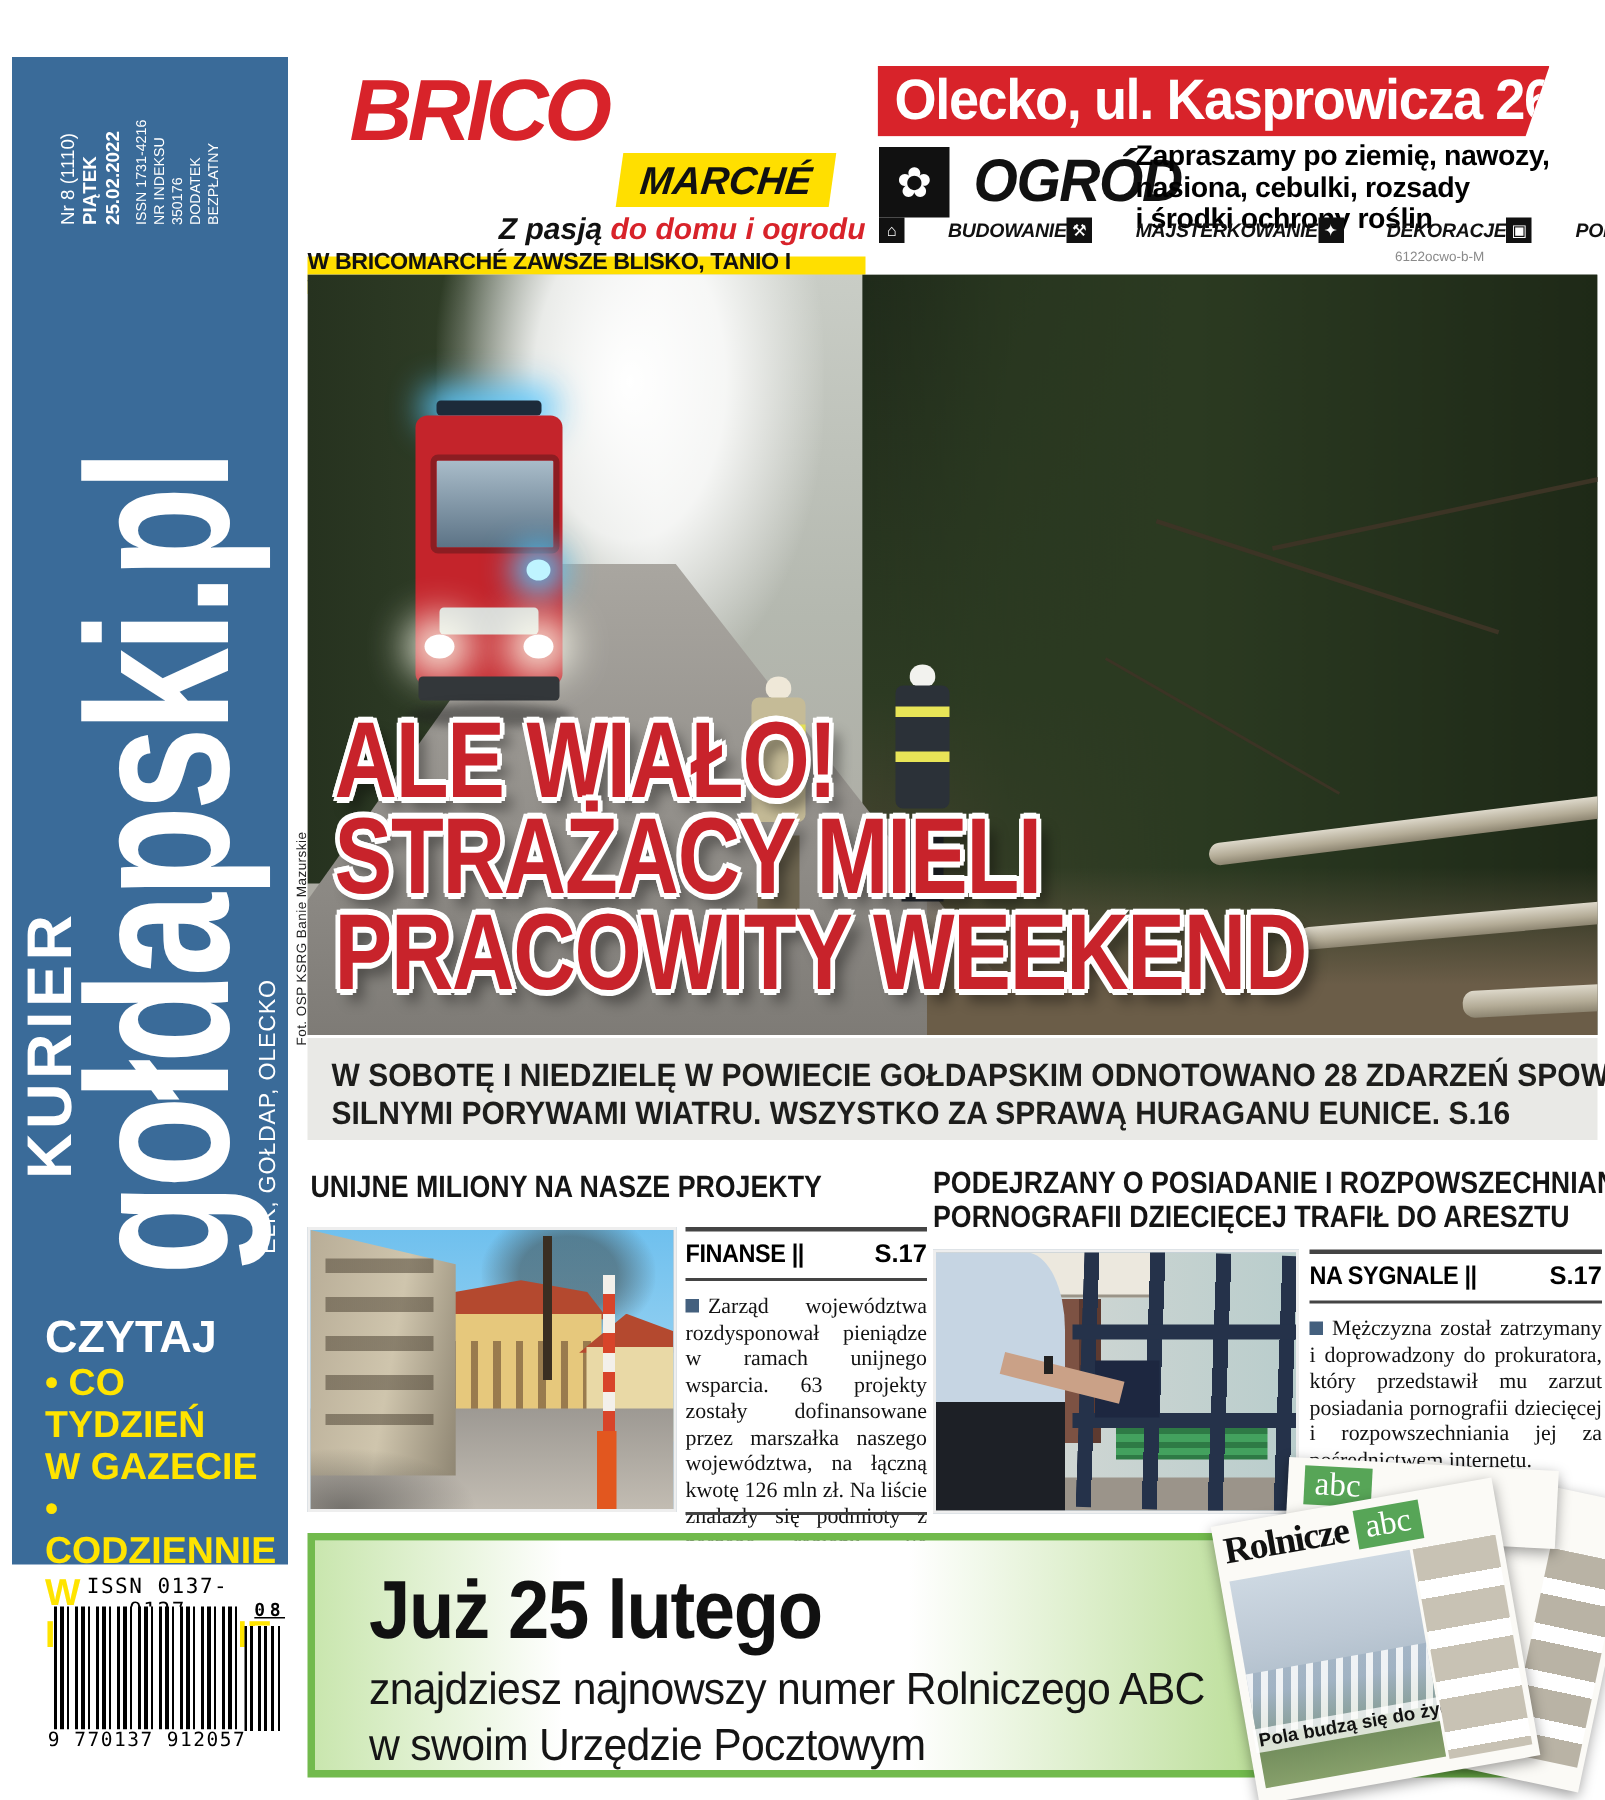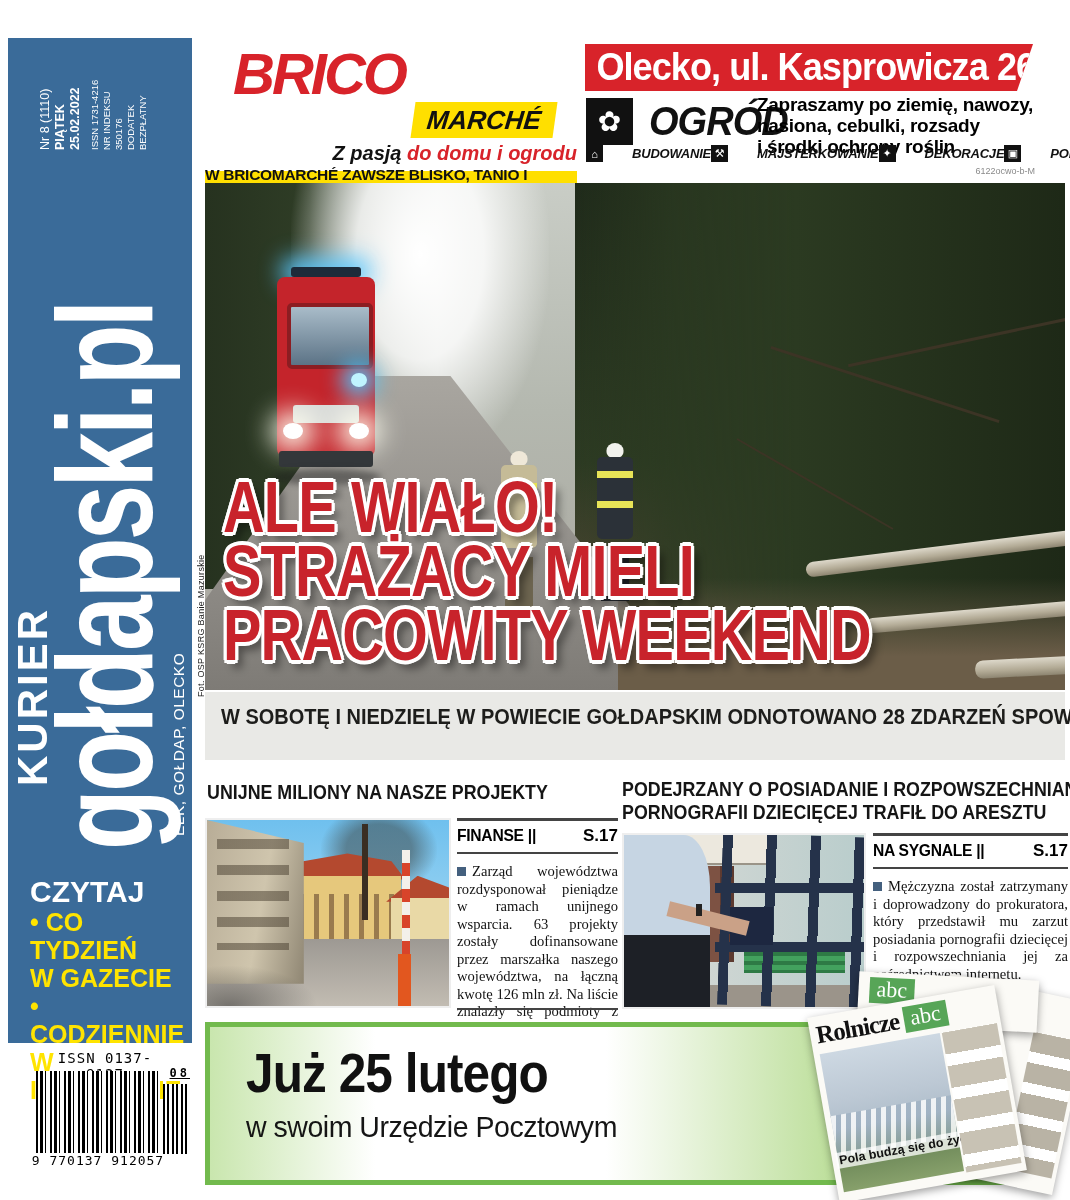--- a/index.html
+++ b/index.html
@@ -61,21 +61,21 @@
   .ogrod-label{font-size:40px;font-weight:800;font-style:italic;color:#111;margin-left:16px;
                letter-spacing:-1px;transform:scaleX(.95);transform-origin:left center;}
   .garden-text{position:absolute;left:757px;top:95px;width:280px;font-size:19px;font-weight:800;
                color:#000000;line-height:1.1;letter-spacing:-.3px;}
   .cat-row{position:absolute;left:586px;top:145px;width:450px;display:flex;align-items:center;
            justify-content:space-between;}
   .cat-item{display:flex;align-items:center;}
   .cat-sq{width:17px;height:17px;background:#111;color:#fff;font-size:11px;display:flex;
           align-items:center;justify-content:center;margin-right:5px;}
   .cat-lb{font-size:13px;font-weight:800;font-style:italic;color:#111;letter-spacing:-.2px;margin-left:24px;}
-  .ad-code{position:absolute;left:930px;top:166px;width:105px;text-align:right;font-size:9px;color:#8a8a8a;}
+  .ad-code{position:absolute;left:930px;top:166px;width:105px;text-align:left;font-size:9px;color:#8a8a8a;}
 
   
   .mphoto{position:absolute;left:205px;top:183px;width:860px;height:507px;overflow:hidden;
           background:linear-gradient(180deg,#c9cdc6 0%,#b4b8af 45%,#a8a49d 100%);}
   .mp-glow{position:absolute;left:10%;top:-4%;width:30%;height:60%;
            background:radial-gradient(ellipse at 50% 30%,#fff 0%,rgba(255,255,255,.85) 35%,rgba(255,255,255,0) 72%);}
   .mp-forest-left{position:absolute;left:0;top:0;width:27%;height:80%;
      background:linear-gradient(90deg,#26321f 0%,#2f3d26 45%,rgba(47,61,38,0) 100%);}
   .mp-forest-right{position:absolute;right:0;top:0;width:57%;height:100%;
      background:linear-gradient(270deg,#1e2917 0%,#2b3a21 55%,rgba(43,58,33,.75) 80%,rgba(43,58,33,0) 100%),
@@ -363,20 +363,21 @@
     <div class="hl-wrap">
       <div class="hl">ALE WIAŁO!</div>
       <div class="hl">STRAŻACY MIELI</div>
       <div class="hl">PRACOWITY WEEKEND</div>
     </div>
   </div>
   <div class="photo-credit">Fot. OSP KSRG Banie Mazurskie</div>
 
   <div class="standfirst">
     <div class="ln"><span class="cond">W SOBOTĘ I NIEDZIELĘ W POWIECIE GOŁDAPSKIM ODNOTOWANO 28 ZDARZEŃ SPOWODOWANYCH</span></div>
+    <div class="ln"><span class="cond"><span>SILNYMI PORYWAMI WIATRU. WSZYSTKO ZA SPRAWĄ HURAGANU EUNICE.</span> <strong>S.16</strong></span></div>
   </div>
 
   <div class="art-head ahl"><span class="cond">UNIJNE MILIONY NA NASZE PROJEKTY</span></div>
   <div class="aphoto ap-left">
     <div class="cy-sky"></div>
     <div class="cy-crown"></div>
     <div class="cy-roofC"></div>
     <div class="cy-bldC"></div>
     <div class="cy-winC"></div>
     <div class="cy-roofR"></div>
@@ -424,20 +425,21 @@
       <span class="sec">NA SYGNALE ||</span>
       <span class="pg">S.17</span>
     </div>
     <div class="rule-mid"></div>
     <div class="abody"><span class="sq"></span><span>Mężczyzna został zatrzymany i doprowadzony do prokuratora, który przedstawił mu zarzut posiadania pornografii dziecięcej i rozpowszechniania jej za pośrednictwem internetu.</span></div>
     <div class="rule-bot"></div>
   </div>
 
   <div class="promo">
     <div class="promo-title"><span class="cond">Już 25 lutego</span></div>
+    <div class="promo-ln"><span class="cond">znajdziesz najnowszy numer Rolniczego ABC</span></div>
     <div class="promo-ln"><span class="cond">w swoim Urzędzie Pocztowym</span></div>
   </div>
 
   <div class="papers">
     <div class="pcard pcard1">
       <div class="hdr">
         <span class="pabc">abc</span>
       </div>
       <div class="pthumbs2"></div>
     </div>

